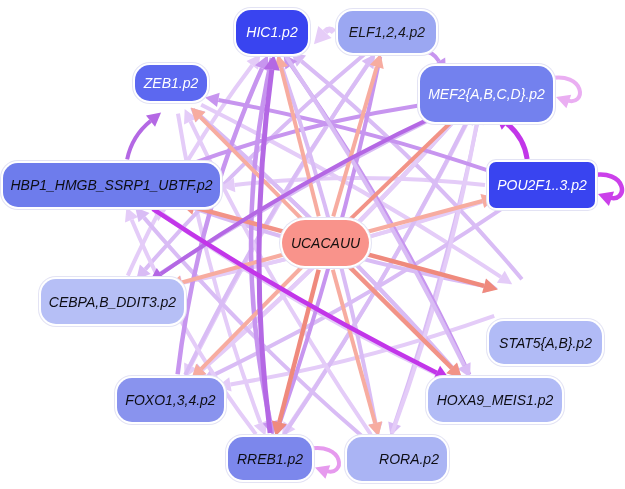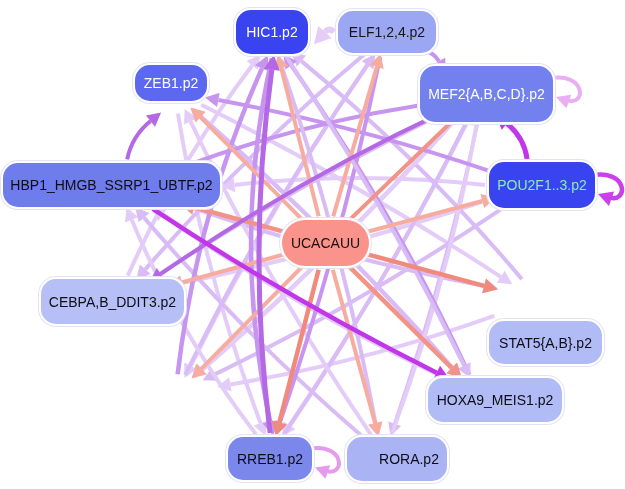--- a/index.html
+++ b/index.html
@@ -4,21 +4,21 @@
 <title>Network</title>
 <style>
   html,body{margin:0;padding:0;background:#ffffff;}
   .stage{position:relative;width:625px;height:489px;background:#ffffff;overflow:hidden;
          font-family:"Liberation Sans", sans-serif;}
   .stage svg{position:absolute;left:0;top:0;}
   #node-layer{position:absolute;left:0;top:0;width:100%;height:100%;pointer-events:none;}
   .node{position:absolute;display:flex;align-items:center;justify-content:center;
         border-radius:15px;font-size:14px;white-space:nowrap;pointer-events:auto;
         box-shadow:0 0 0 2px #ffffff, 0 0 0 3px #e3e3f4;cursor:pointer;}
-  .node span{padding:0 6px;}
+  .node span{padding:0 6px;font-style:italic;}
 </style>
 </head>
 <body>
 
 <div class="stage">
   <svg id="edge-layer" width="625" height="489" viewBox="0 0 625 489">
       <path d="M 201.17363527595154 104.82264775521917 Q 355.9639436918496 182.15679540845142 500.79657919559696 276.8358198319182" fill="none" stroke="#e4ccf8" stroke-width="4"></path>
       <polygon points="512.1800584390933,284.27735195325505 496.8569445431245,282.8623676667103 504.73621384806944,270.809271997126" fill="#e4ccf8"></polygon>
       <path d="M 193.0743013010836 109.53903883894131 Q 331.13683002134763 230.42400698525708 452.24236700842 368.2930980515375" fill="none" stroke="#d9bcf5" stroke-width="4"></path>
       <polygon points="461.2177447177087,378.51085685548287 446.8329652886842,373.0447686035139 457.6517687281558,363.54142749956117" fill="#d9bcf5"></polygon>
@@ -140,31 +140,34 @@
       </div>
       <div class="node" style="left: 135px; top: 65px; width: 72px; height: 36px; background: rgb(92, 104, 240); color: rgb(255, 255, 255);">
         <span>ZEB1.p2</span>
       </div>
       <div class="node" style="left: 420px; top: 66px; width: 133px; height: 56px; background: rgb(115, 129, 238); color: rgb(255, 255, 255);">
         <span>MEF2{A,B,C,D}.p2</span>
       </div>
       <div class="node" style="left: 3px; top: 163px; width: 217px; height: 44px; background: rgb(110, 124, 236); color: rgb(13, 13, 20);">
         <span>HBP1_HMGB_SSRP1_UBTF.p2</span>
       </div>
-      <div class="node" style="left: 489px; top: 162px; width: 106px; height: 46px; background: rgb(57, 68, 240); color: #86efac;">
+      <div class="node" style="left: 489px; top: 162px; width: 106px; height: 46px; background: rgb(57, 68, 240); color: #ffffff; border-radius: 7px;">
         <span>POU2F1..3.p2</span>
       </div>
       <div class="node" style="left: 282px; top: 220px; width: 87px; height: 46px; background: rgb(249, 147, 139); color: rgb(22, 16, 15); border-radius: 23px;">
         <span>UCACAUU</span>
       </div>
       <div class="node" style="left: 41px; top: 279px; width: 143px; height: 45px; background: rgb(182, 191, 246); color: rgb(13, 13, 20); justify-content: center;">
         <span>CEBPA,B_DDIT3.p2</span>
       </div>
       <div class="node" style="left: 489px; top: 281px; width: 113px; height: 43px; background: rgb(177, 187, 246); color: rgb(13, 13, 20); margin-top: 40px;">
         <span>STAT5{A,B}.p2</span>
+      </div>
+      <div class="node" style="left: 117px; top: 378px; width: 107px; height: 44px; background: rgb(137, 147, 238); color: rgb(13, 13, 20);">
+        <span>FOXO1,3,4.p2</span>
       </div>
       <div class="node" style="left: 417px; top: 378px; width: 134px; height: 44px; background: rgb(177, 187, 246); color: rgb(13, 13, 20); margin-left: 11px;">
         <span>HOXA9_MEIS1.p2</span>
       </div>
       <div class="node" style="left: 228px; top: 437px; width: 84px; height: 43px; background: rgb(124, 135, 236); color: rgb(13, 13, 20);">
         <span>RREB1.p2</span>
       </div>
       <div class="node" style="left: 347px; top: 437px; width: 76px; height: 44px; background: rgb(170, 180, 244); color: rgb(13, 13, 20); padding-left: 24px;">
         <span>RORA.p2</span>
       </div>

